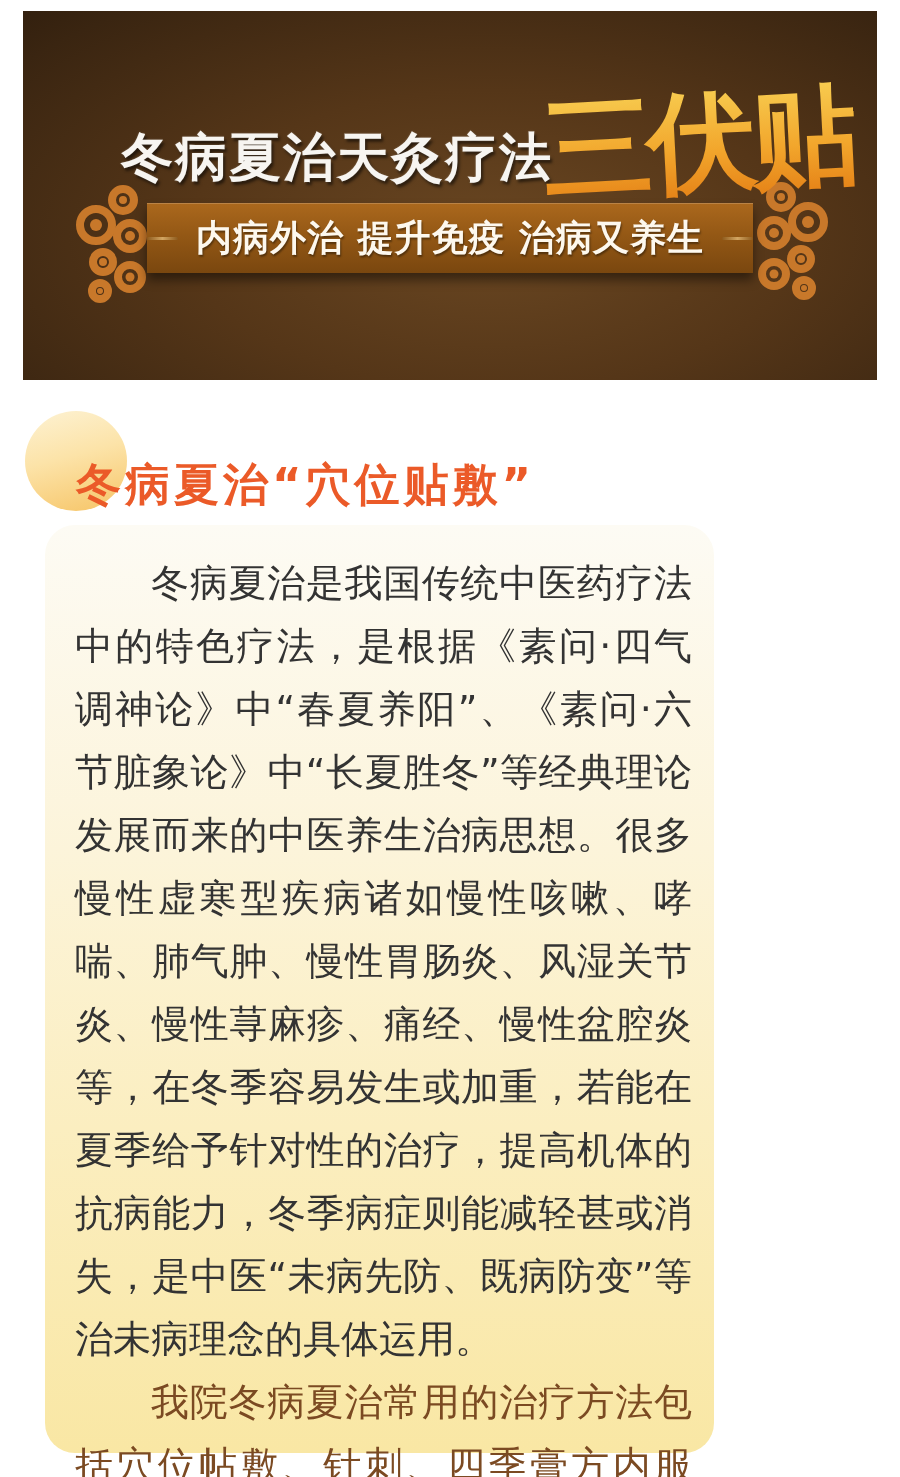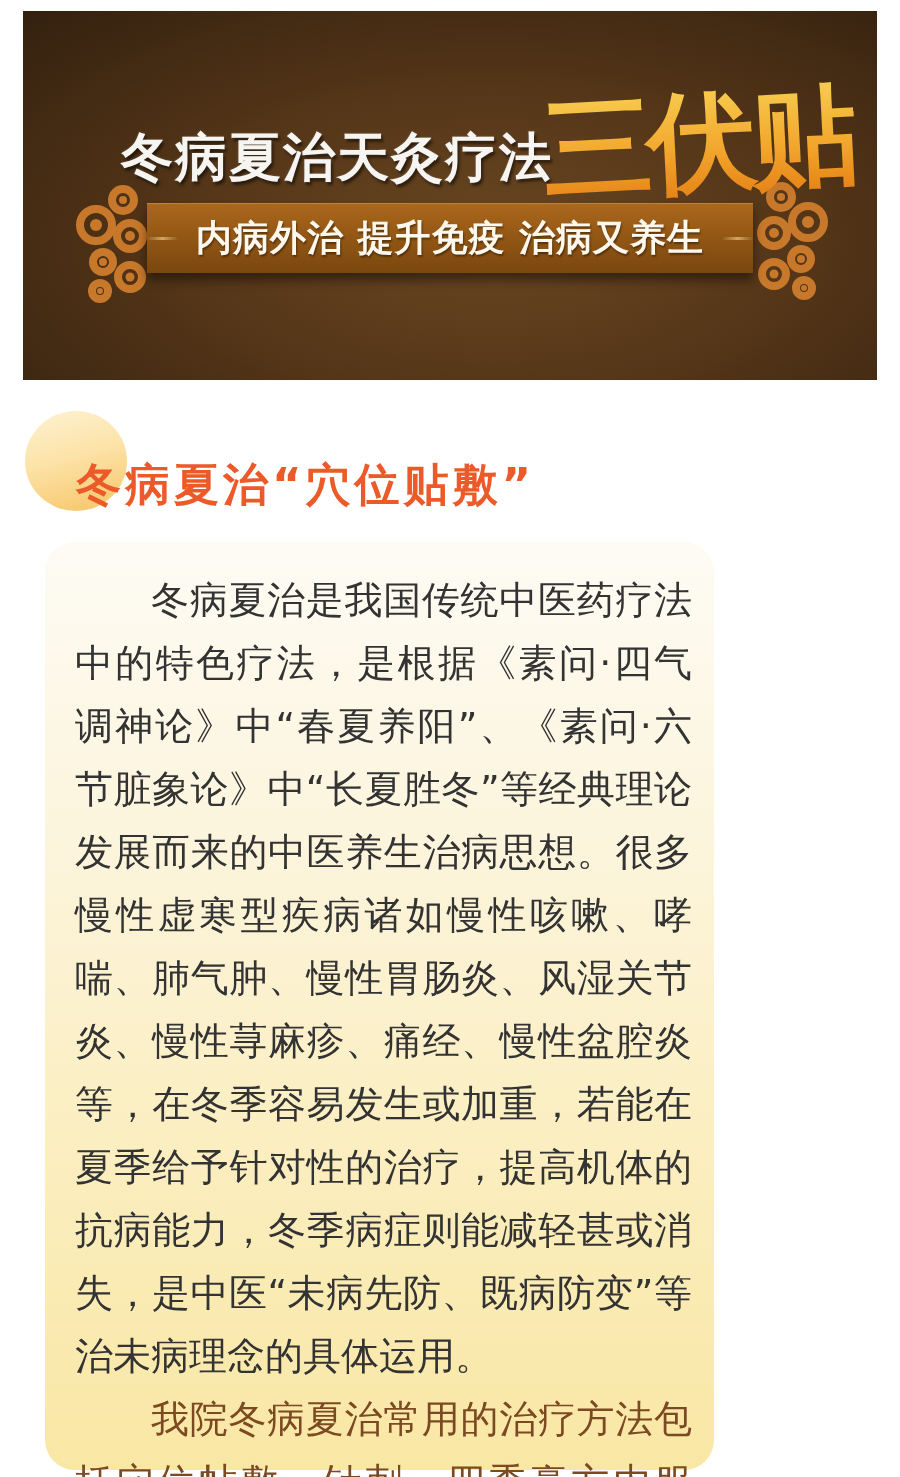--- a/index.html
+++ b/index.html
@@ -54,21 +54,21 @@
     position:absolute;left:25px;top:411px;width:102px;height:100px;border-radius:50%;
     background:linear-gradient(165deg,#fdf2d3 0%,#fce3a8 45%,#f6c466 100%);
   }
   .section-heading{
     position:absolute;left:68px;top:447px;margin:8px;
     font-size:45px;font-weight:bold;letter-spacing:4px;color:#eb5a28;white-space:nowrap;
   }
 
   
   .card{
-    position:absolute;left:45px;top:542px;width:669px;height:928px;box-sizing:border-box;
+    position:absolute;left:45px;top:525px;width:669px;height:928px;box-sizing:border-box;
     border-radius:30px;
     background:linear-gradient(180deg,#fdfbf4 0%,#fcf4da 35%,#fbeec0 65%,#f9e7a4 100%);
     padding:27px 22px 0 30px;
   }
   .card p{
     margin:0;font-size:38px;line-height:63px;text-indent:2em;
     text-align:justify;color:#333333;
   }
   .card p.brown{color:#7b4a22;}
 </style>

